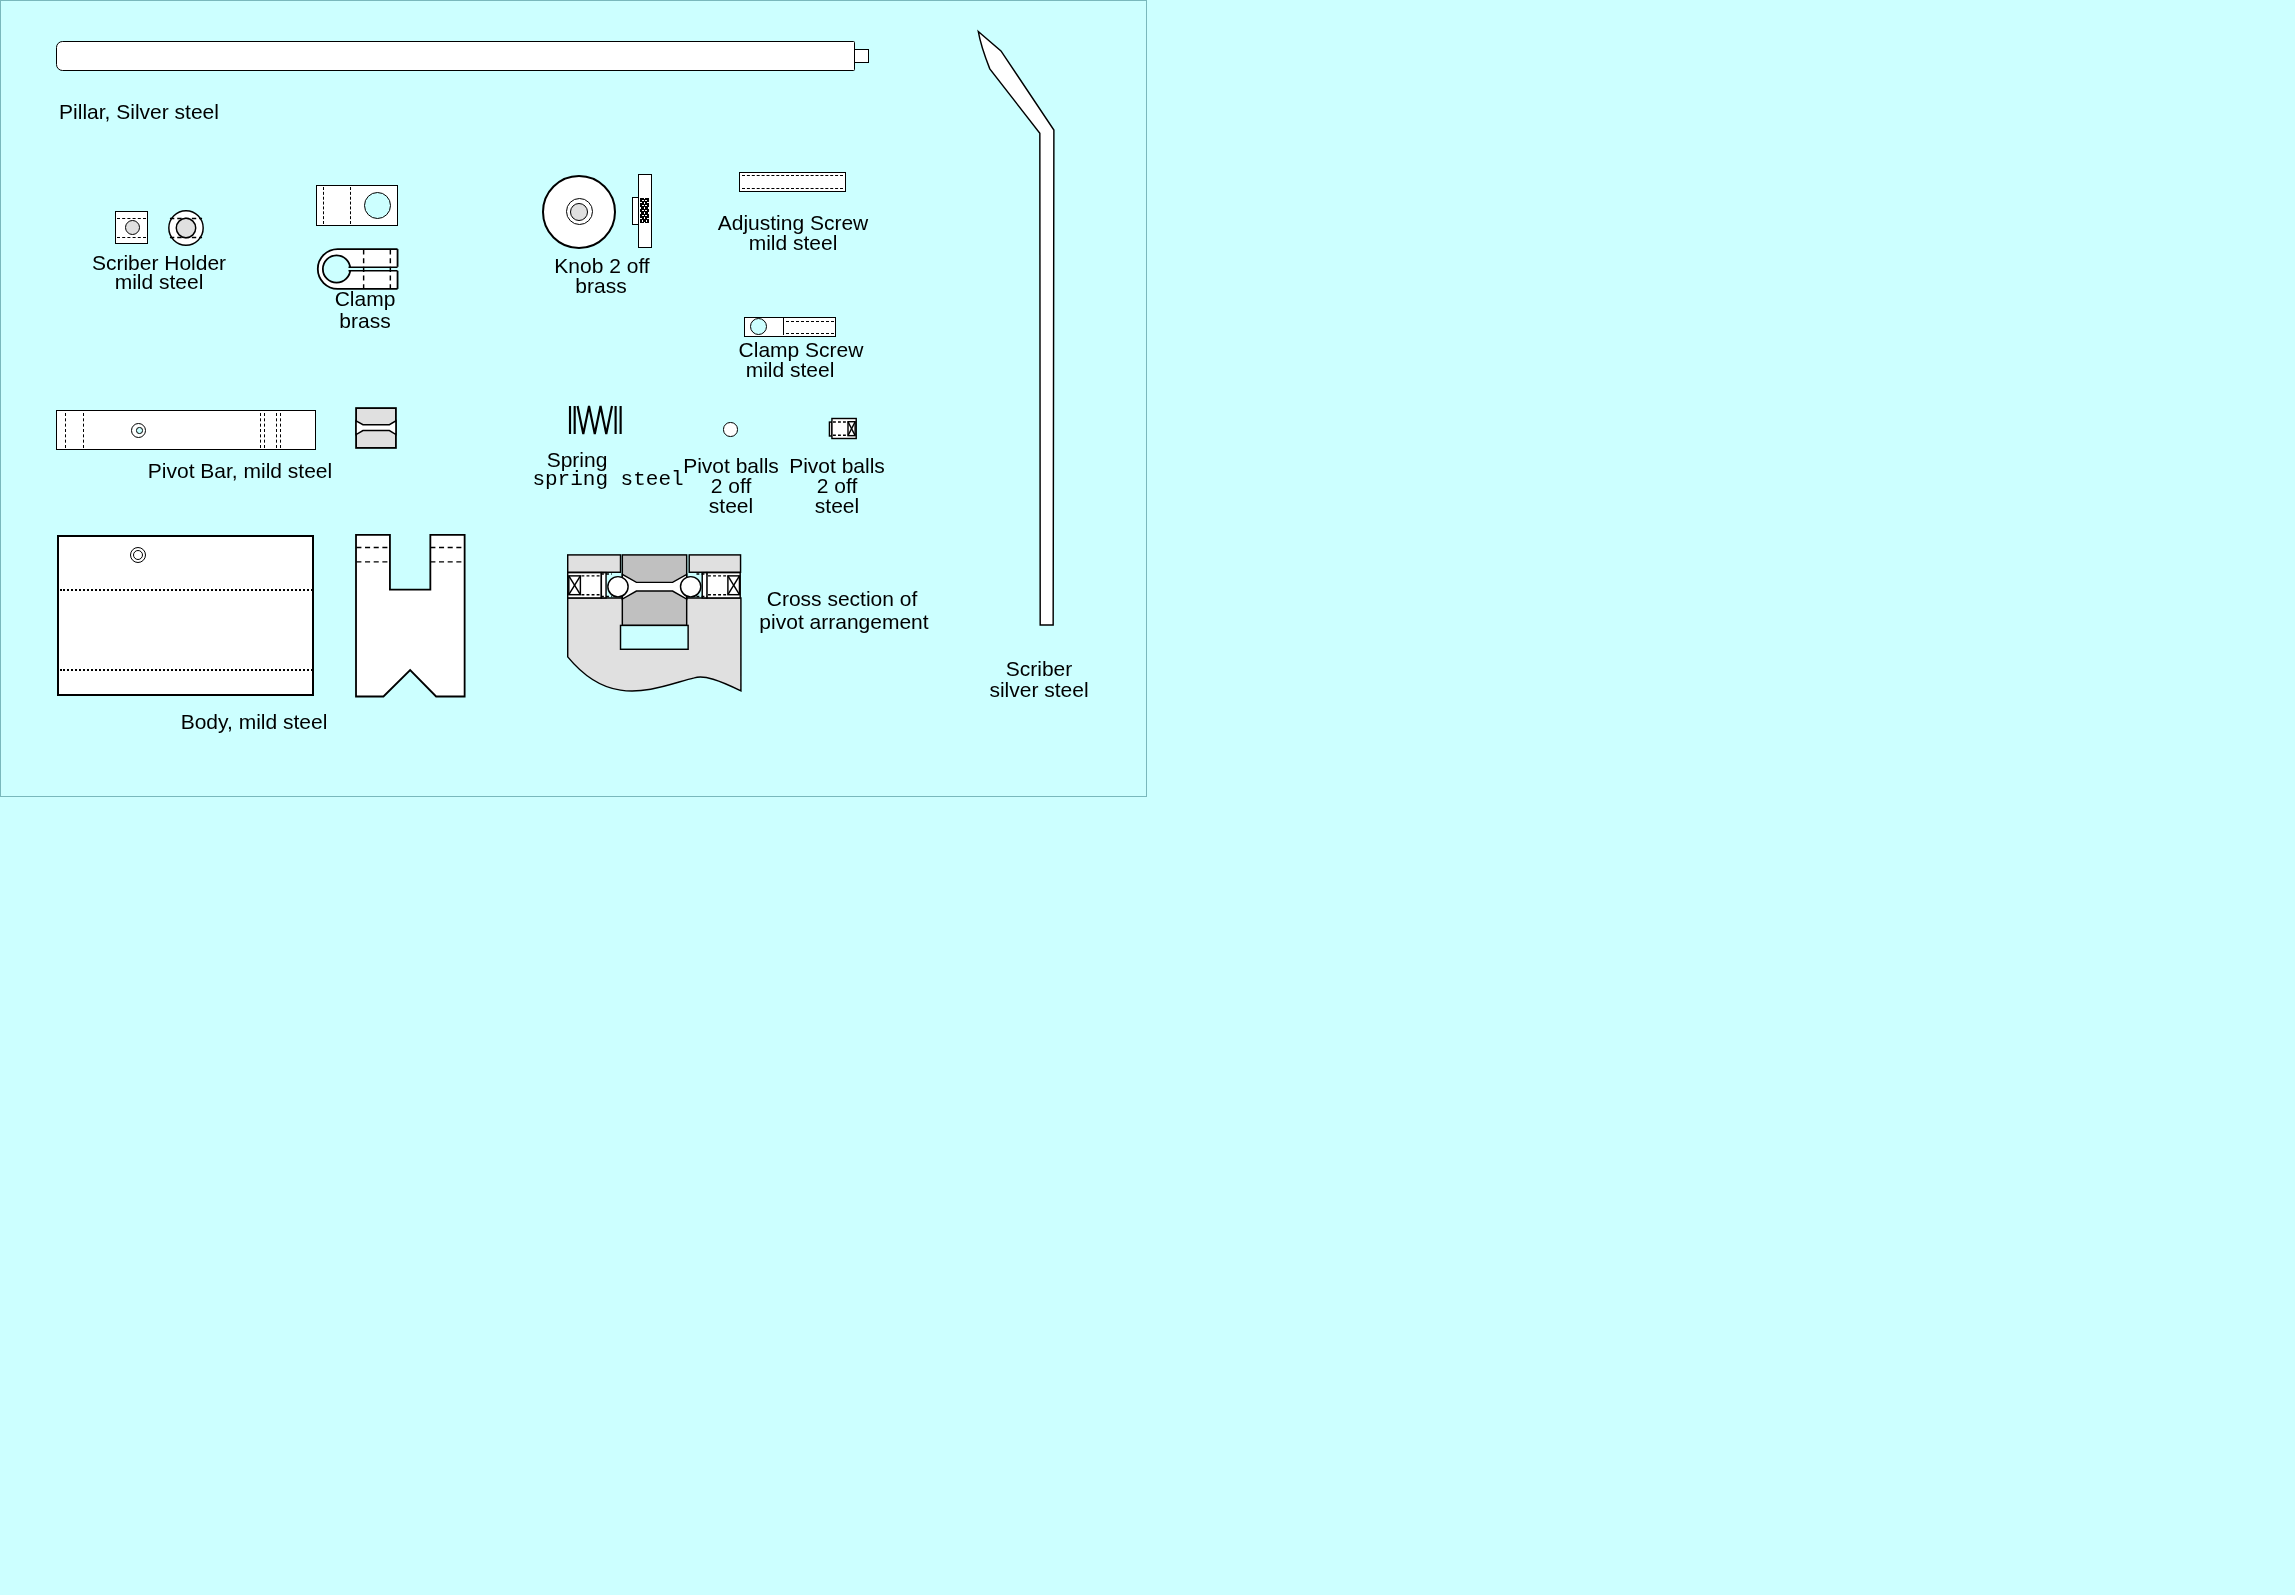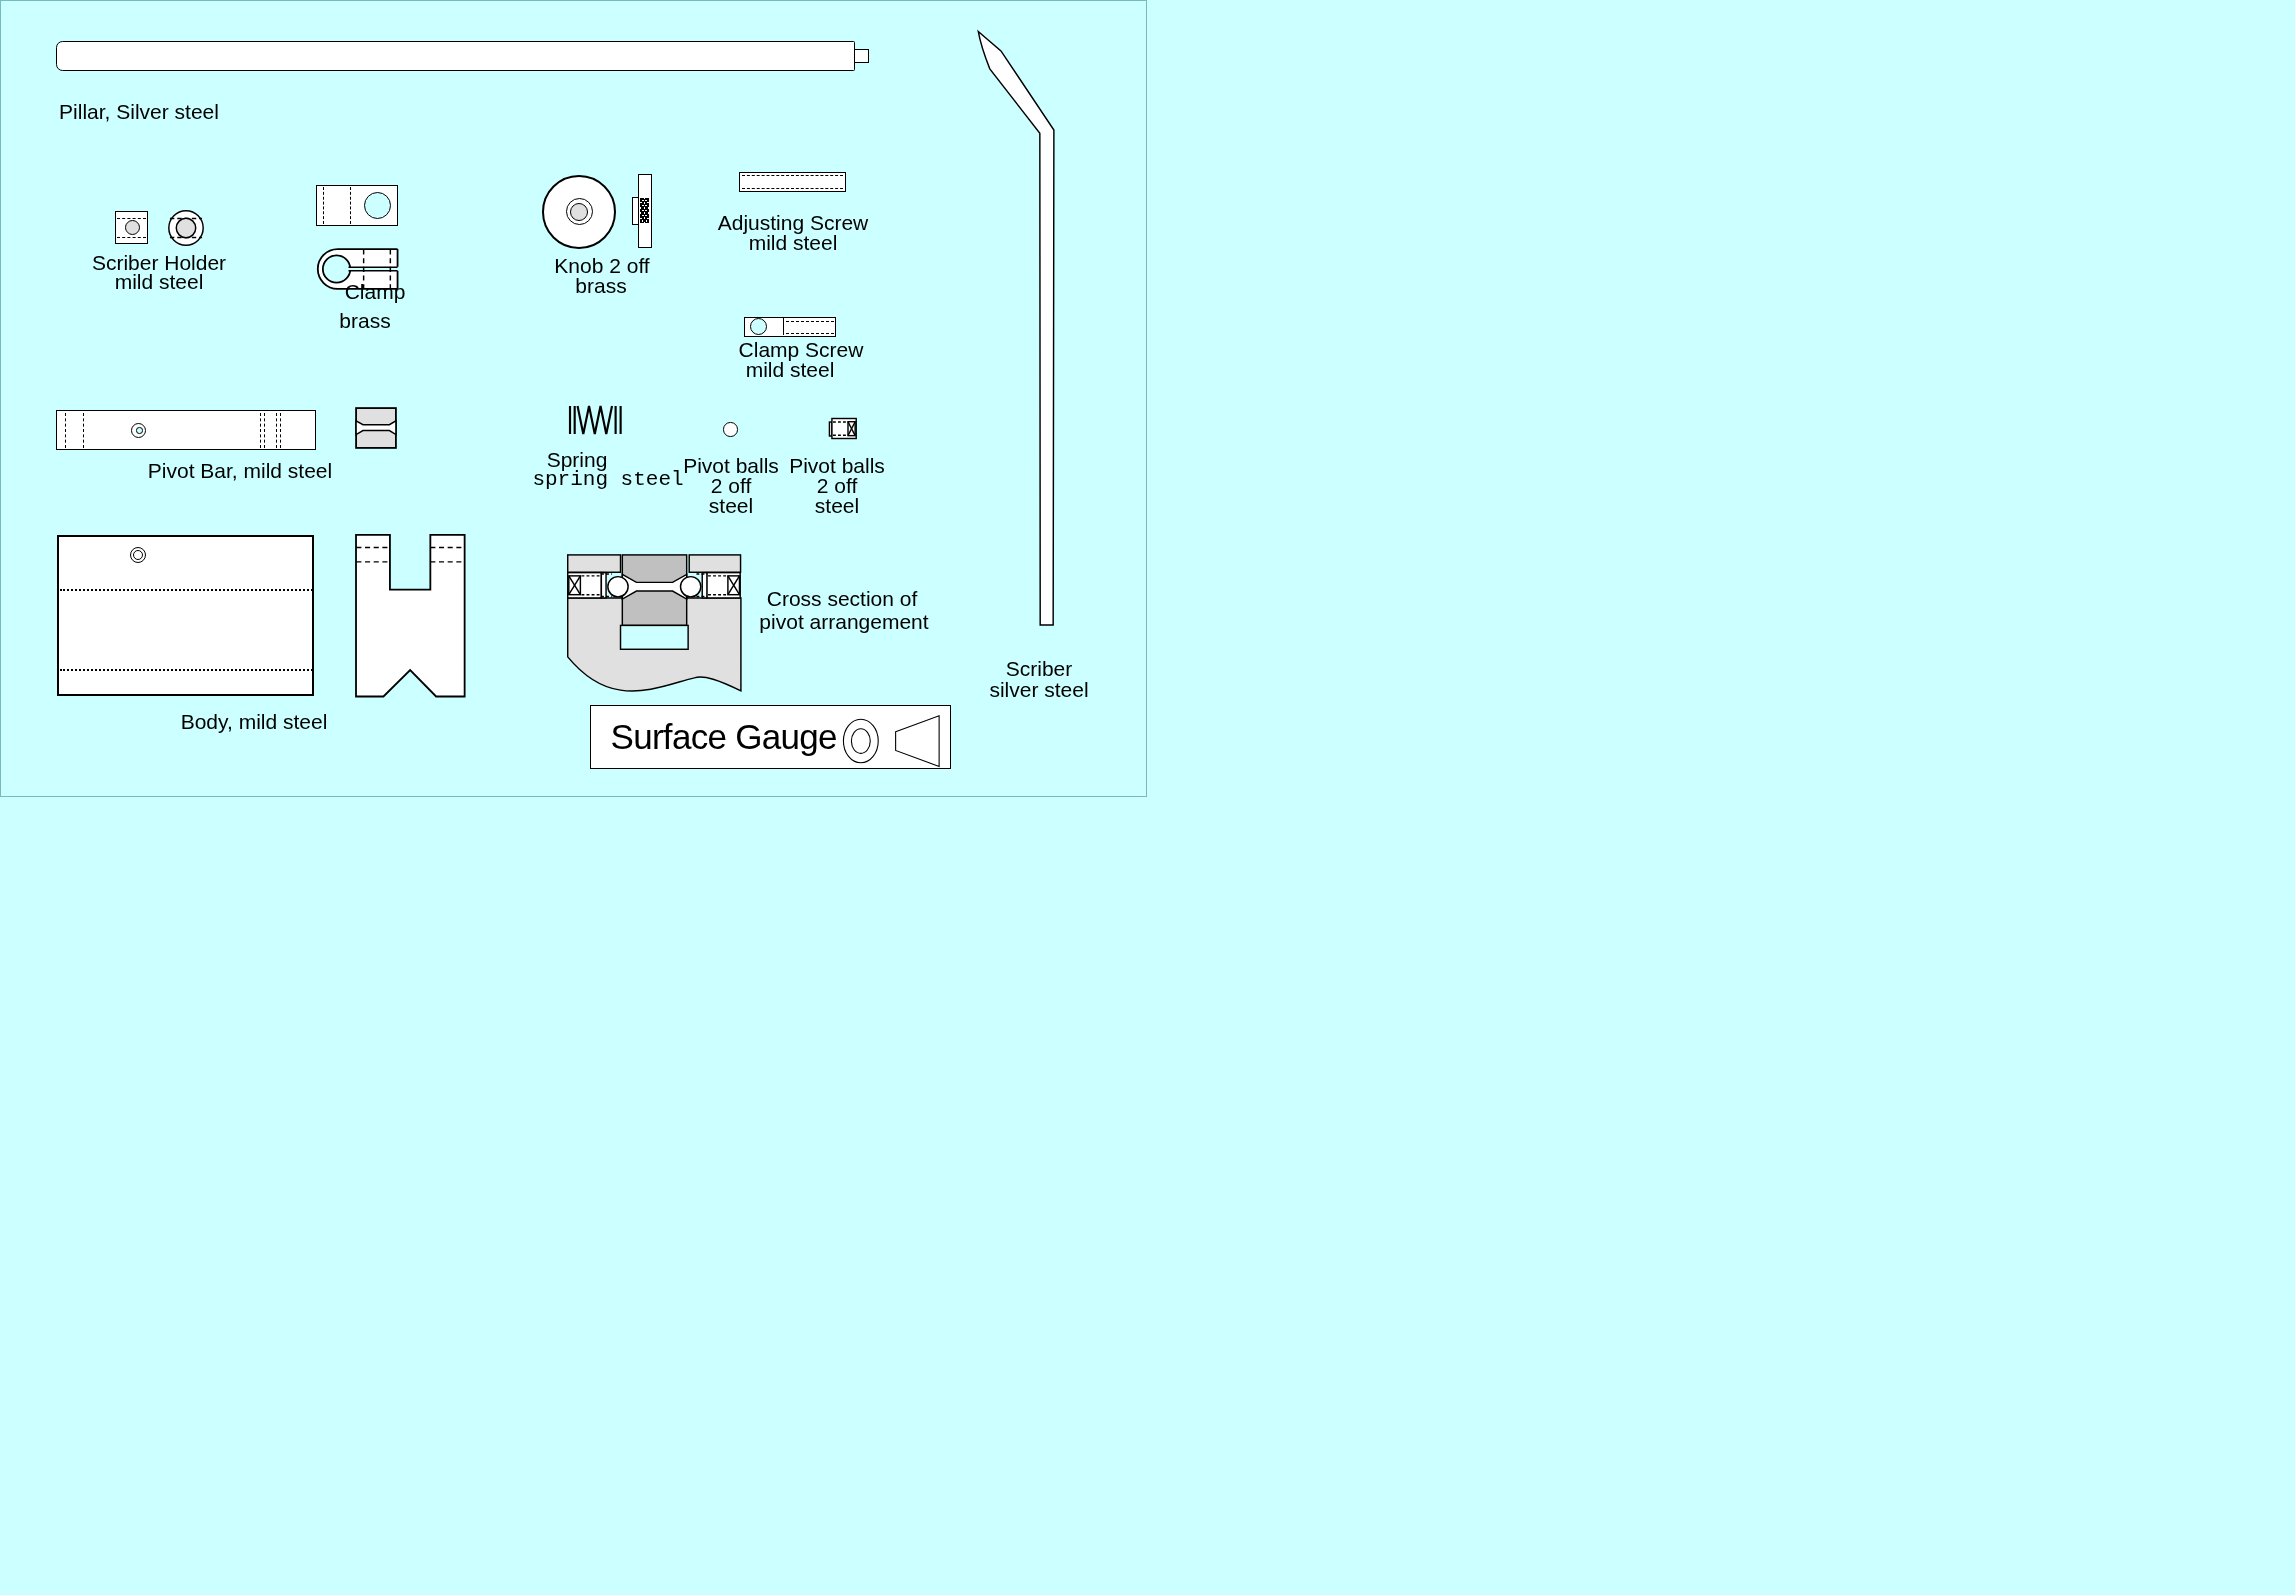--- a/index.html
+++ b/index.html
@@ -76,21 +76,21 @@
       <path class="f-part sk25" d="M113 1.5 L30 1.5 A 27.5 27.5 0 0 0 30 56.5 L113 56.5"></path>
       <line class="sk25" x1="113" y1="1.5" x2="113" y2="26"></line>
       <line class="sk25" x1="113" y1="31.5" x2="113" y2="56.5"></line>
       <circle class="f-bg sk25" cx="28.5" cy="29" r="19"></circle>
       <rect class="f-bg" x="45" y="27.6" width="68" height="3"></rect>
       <line class="sk" x1="45" y1="26.5" x2="113" y2="26.5"></line>
       <line class="sk" x1="45" y1="31.5" x2="113" y2="31.5"></line>
       <line class="sk dash" x1="66" y1="2" x2="66" y2="56"></line>
       <line class="sk dash" x1="103" y1="2" x2="103" y2="56"></line>
     </svg>
-    <div class="lbl" style="left:364px; top:291px;margin-left:10px;">Clamp</div>
+    <div class="lbl" style="left:364px; top:298px;">Clamp</div>
     <div class="lbl" style="left:364px; top:320px;">brass</div>
   </div>
 
   <div>
     <div class="outl circ" style="left:541px; top:174px; width:74px; height:74px; border-width:2.2px;"></div>
     <div class="outl circ" style="left:565px; top:197px; width:27px; height:27px;"></div>
     <div class="outl circ" style="left:569px; top:202px; width:18px; height:18px; background:var(--shade);"></div>
     <div class="outl" style="left:631px; top:196px; width:6.5px; height:28px;"></div>
     <div class="outl" style="left:637px; top:173px; width:13.7px; height:74px;"></div>
     <div class="knurl" style="left:639px; top:197px; width:9.4px; height:25px;"></div>
@@ -229,23 +229,15 @@
 
   <div>
     <svg style="left:969px; top:22px;" width="90" height="608" viewBox="0 0 125 840">
       <path class="f-part sk" d="M11.5 9.5 L43 36.5 L116.5 146.5 L116.5 150 L115.5 834 L97.5 834 L97 151
            L27.5 61.5 Q15 30 11.5 9.5 Z"></path>
     </svg>
     <div class="lbl" style="left:1038px; top:668px;">Scriber</div>
     <div class="lbl" style="left:1038px; top:689px;">silver steel</div>
   </div>
 
-  <div class="outl" style="left:589px; top:704px; width:361px; height:64px;">
-    <div id="title-text" style="left:19.5px; top:11px;">Surface Gauge</div>
-    <svg style="left:243px; top:5.8px;" width="116" height="69" viewBox="0 0 160 95">
-      <ellipse class="f-part" cx="37" cy="40" rx="24" ry="30" stroke="#000" stroke-width="1.5"></ellipse>
-      <ellipse class="f-part" cx="37" cy="40" rx="13" ry="17" stroke="#000" stroke-width="1.5"></ellipse>
-      <polygon class="f-part" points="85,27 145,5 145,75 85,53" stroke="#000" stroke-width="1.5"></polygon>
-    </svg>
-  </div>
 
 </div>
 
 
 </body></html>

